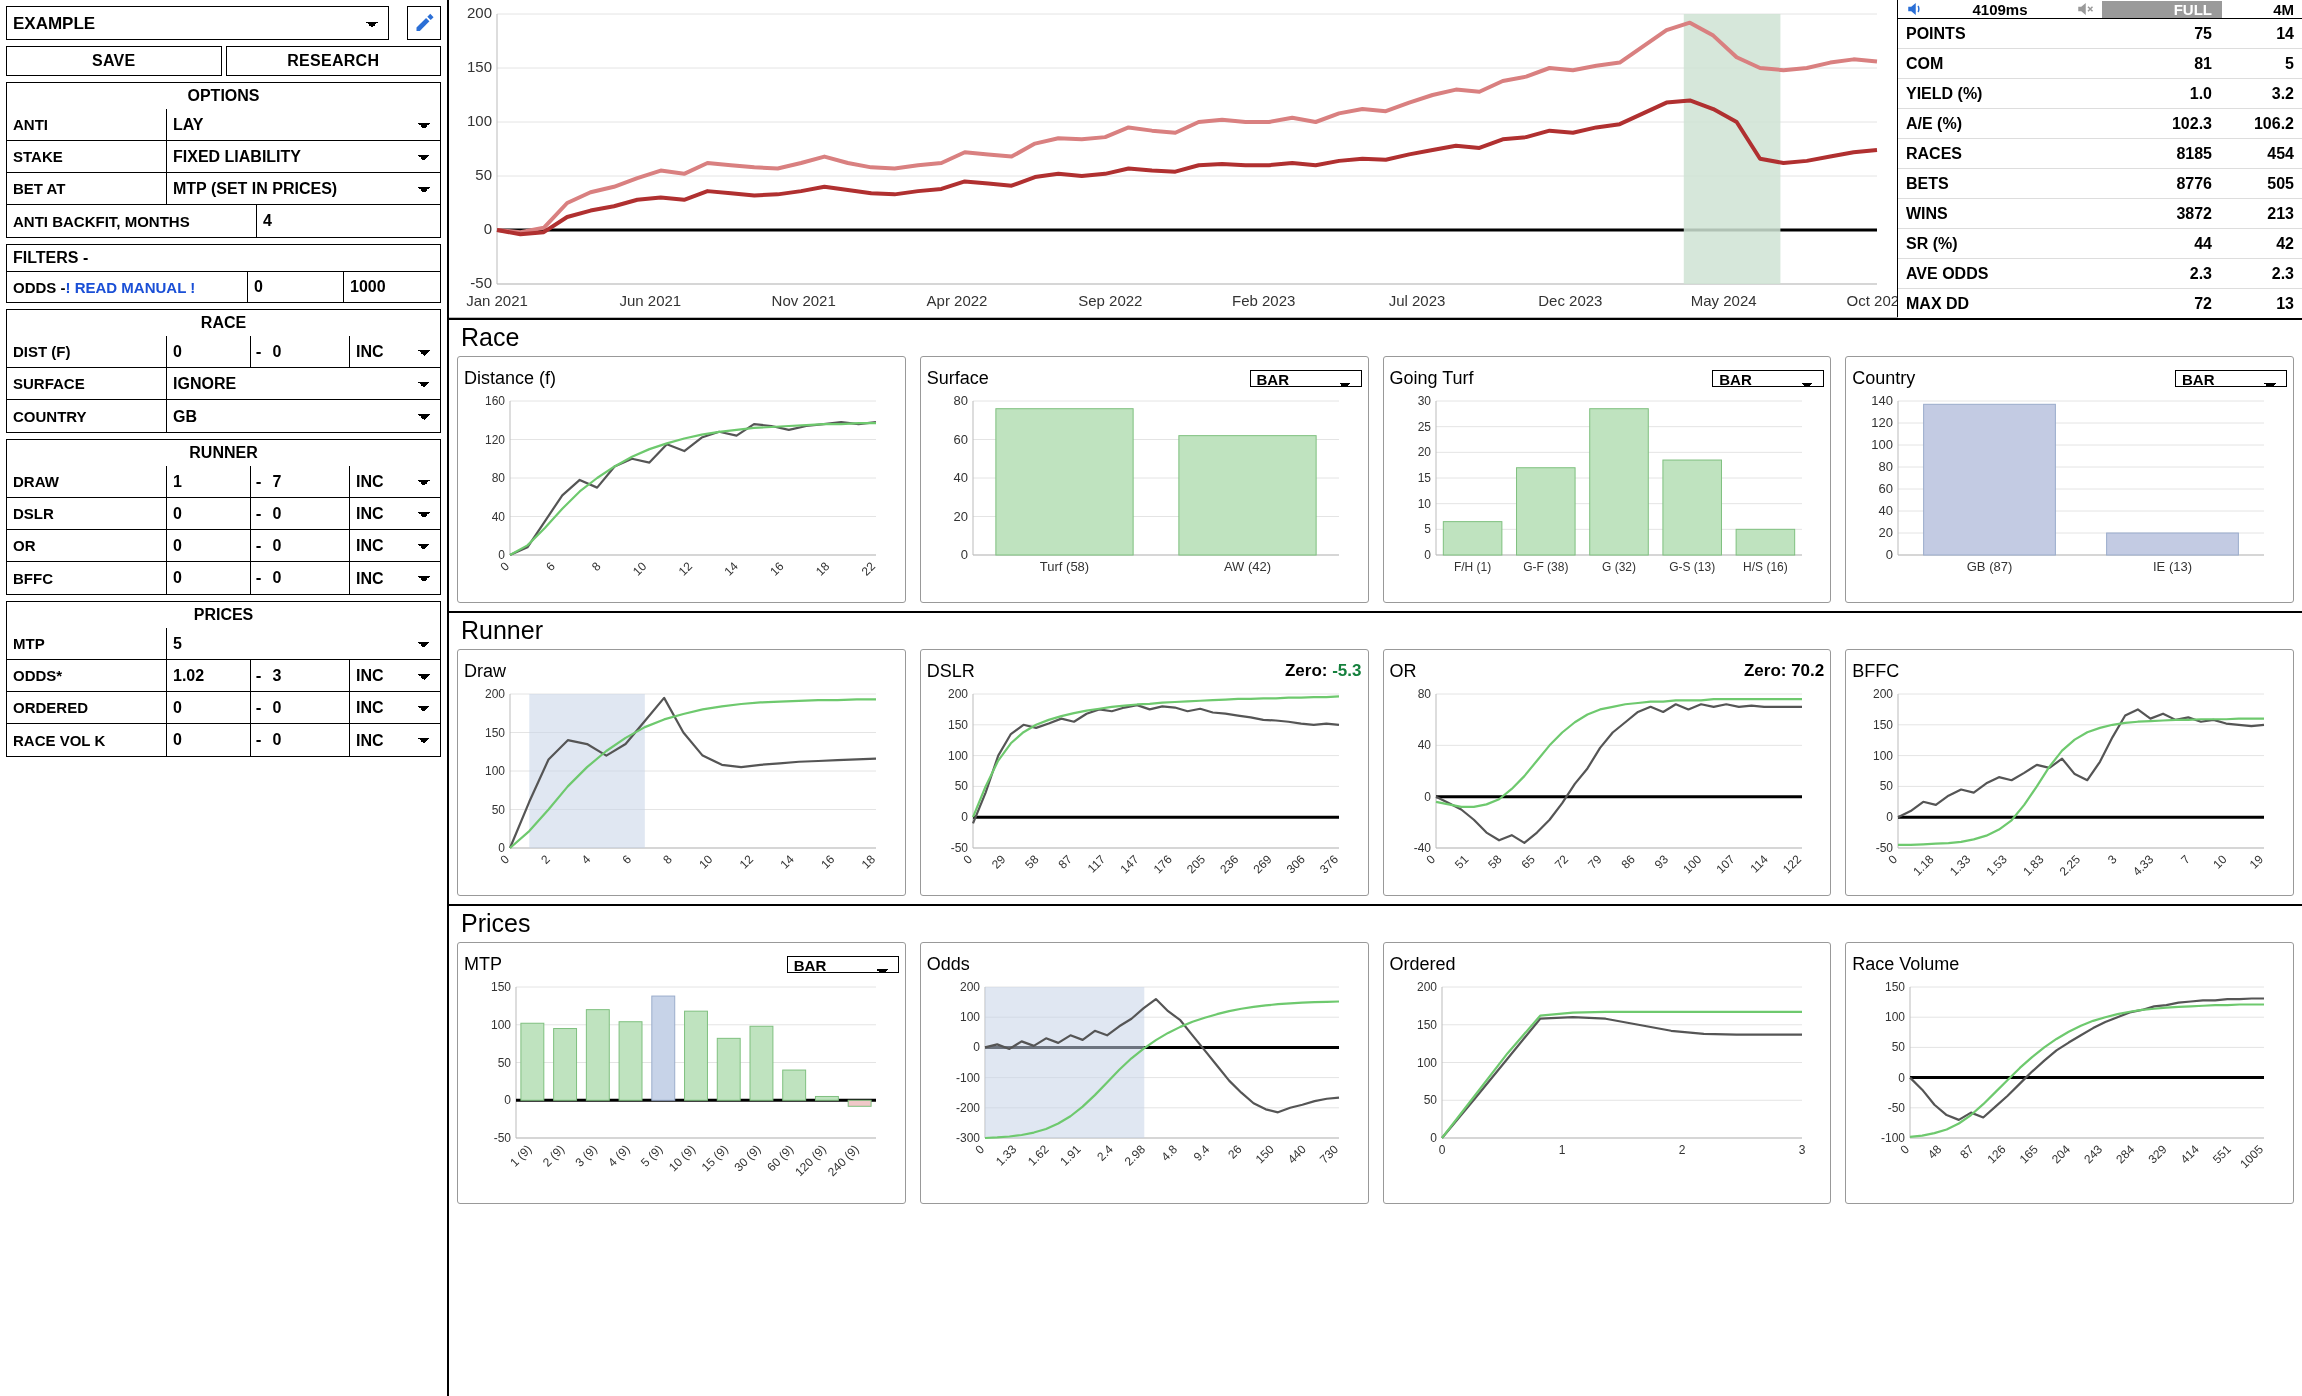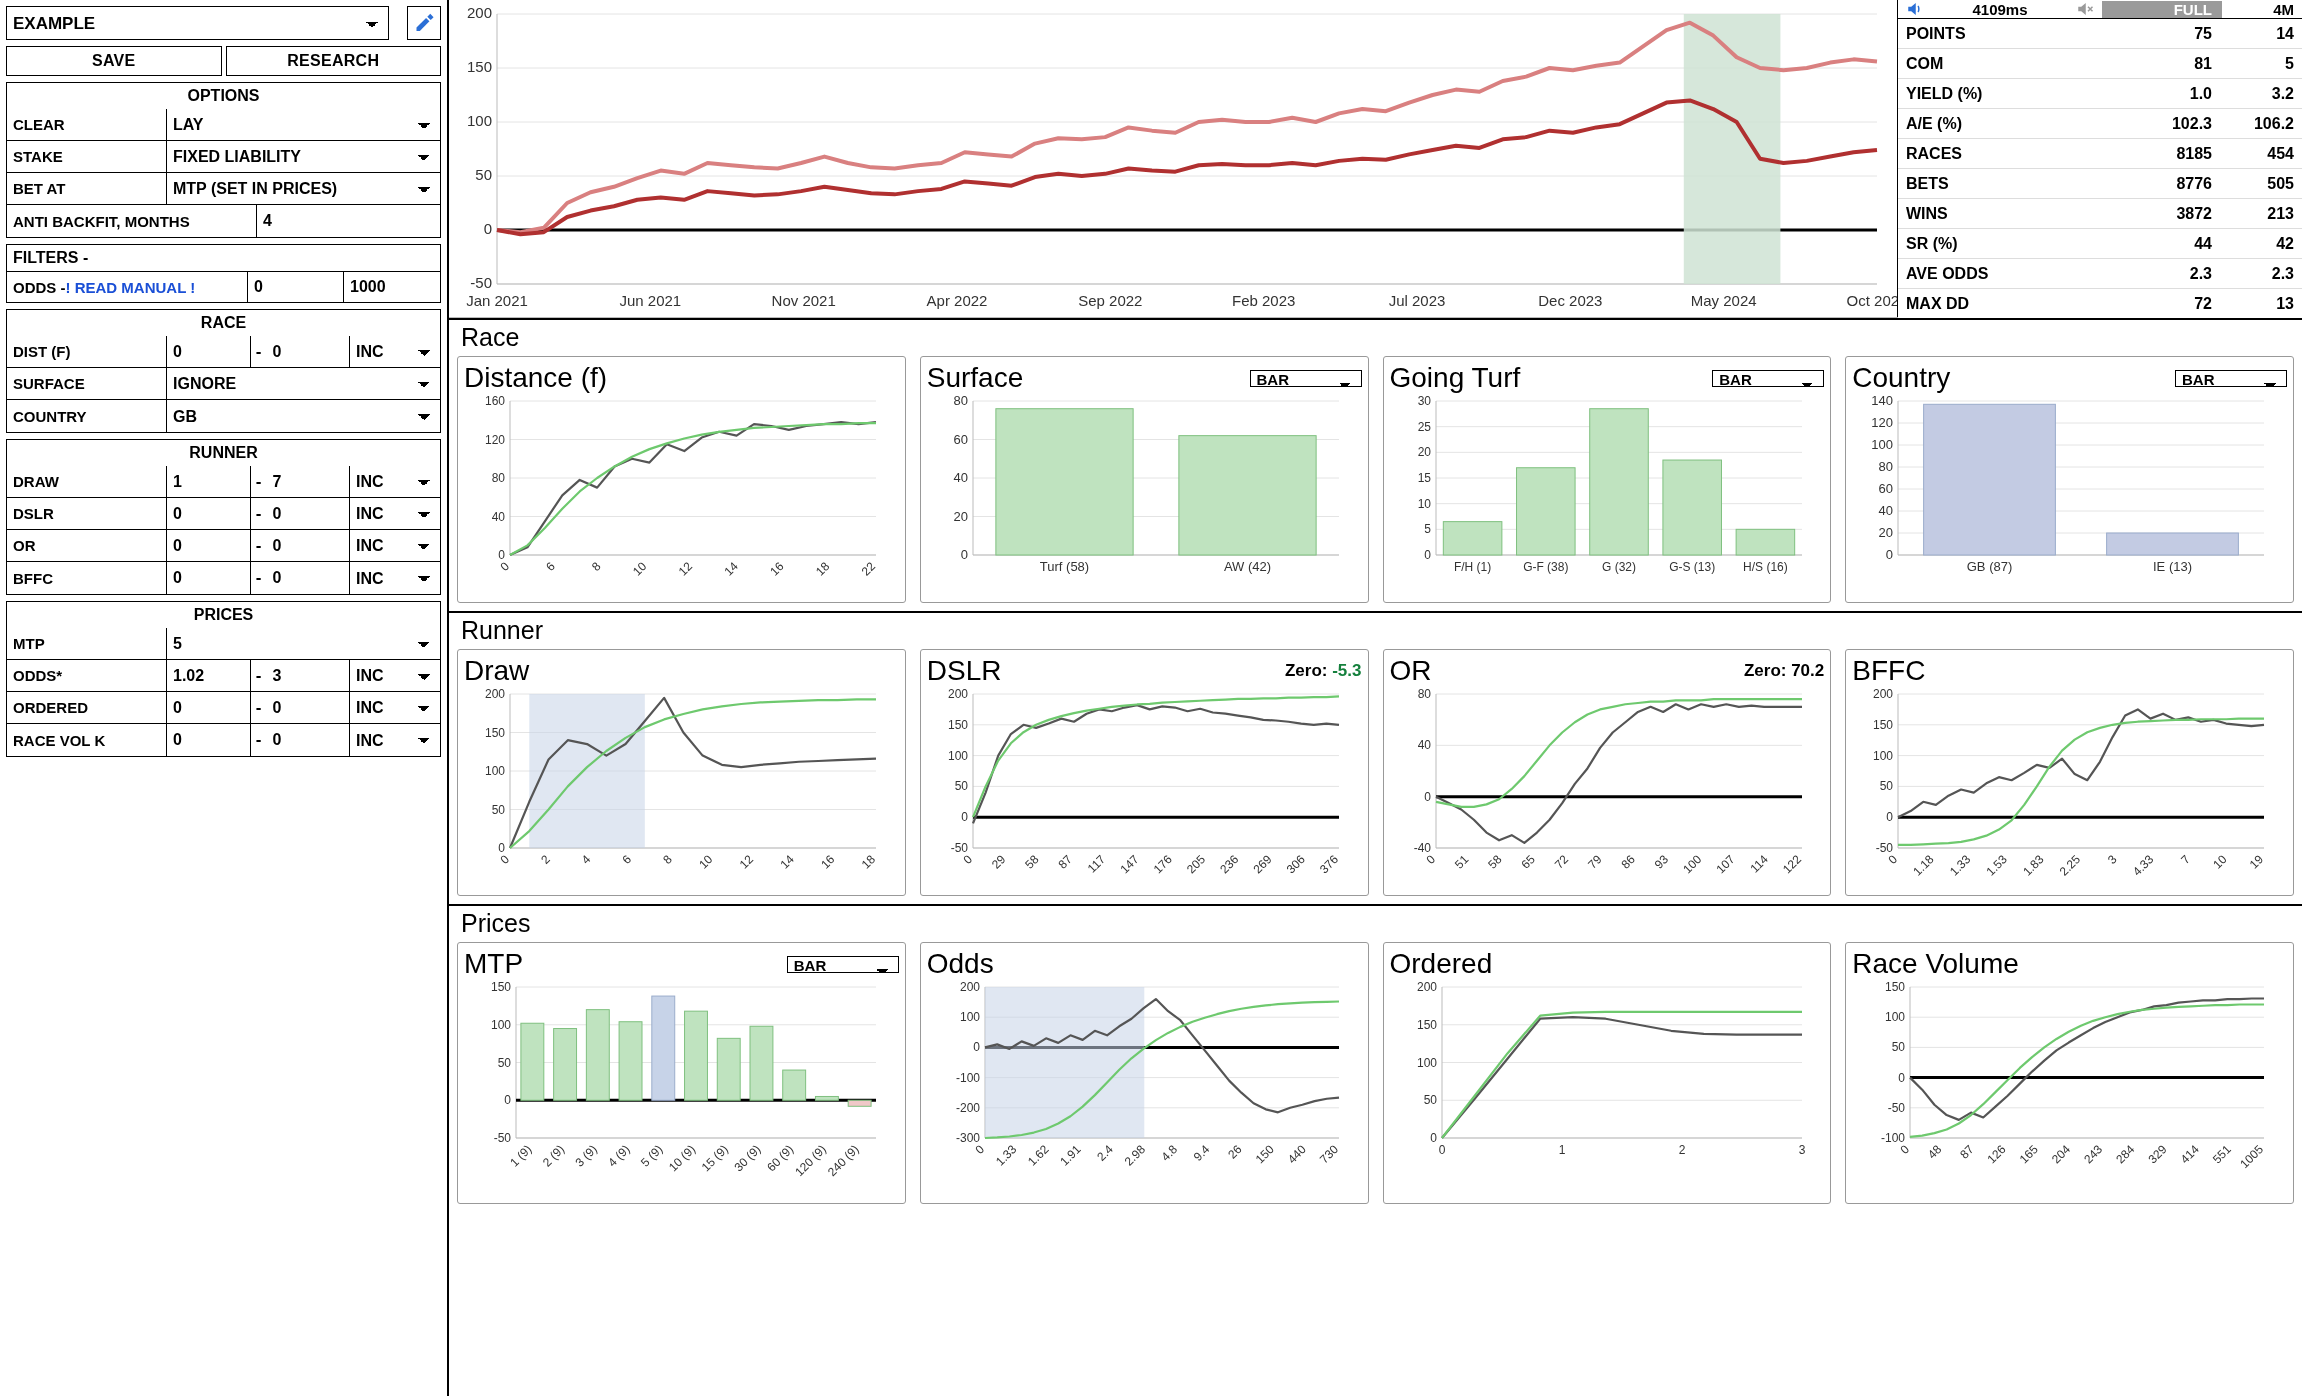--- a/index.html
+++ b/index.html
@@ -93,21 +93,21 @@
   .stat-v { width:120px; text-align:right; padding-right:10px; font-weight:bold; }
   .stat-v2 { width:80px; text-align:right; padding-right:8px; font-weight:bold; }
   .col-full { background:#9a9a9a; color:#fff; text-align:right; padding-right:10px; width:120px; font-weight:bold; }
   .col-4m { width:80px; text-align:right; padding-right:8px; font-weight:bold; }
 
   .group { border-top:2px solid #000; padding:0 8px 8px 8px; }
   .group-title { font-size:25px; padding:3px 4px 4px 4px; font-weight:normal; }
   .cards { display:flex; gap:14px; }
   .card { flex:1; border:1px solid #999; border-radius:3px; background:#fff; padding:4px 6px 2px 6px; min-width:0; }
   .card-head { display:flex; align-items:center; justify-content:space-between; height:34px; }
-  .card-title { font-size:28px; }
+  .card-title { font-size:18px; }
   .card-right { font-size:17px; font-weight:bold; }
   .zero-neg { color:#15803d; }
   select.barsel {
     width:112px;height:17px;border:1px solid #000;background:#fff;font-size:15px;font-weight:bold;
     font-family:"Liberation Sans", sans-serif; padding-left:6px;
     -webkit-appearance:none;appearance:none;
     background-image: linear-gradient(45deg, transparent 50%, #000 50%), linear-gradient(135deg, #000 50%, transparent 50%);
     background-position: calc(100% - 16px) 12px, calc(100% - 10px) 12px;
     background-size: 6px 6px, 6px 6px; background-repeat:no-repeat;
   }
@@ -134,21 +134,21 @@
     </div>
 
     <div class="btn-row mb6">
       <div class="btn">SAVE</div>
       <div class="btn">RESEARCH</div>
     </div>
 
     <div class="section-title">OPTIONS</div>
     <div class="sect mb6">
       <div class="frow">
-        <div class="flabel">CLEAR</div>
+        <div class="flabel">ANTI</div>
         <div class="fctl">
             <select class="in"><option>LAY</option></select>
           </div>
       </div>
       <div class="frow">
         <div class="flabel">STAKE</div>
         <div class="fctl">
             <select class="in"><option>FIXED LIABILITY</option></select>
           </div>
       </div>

